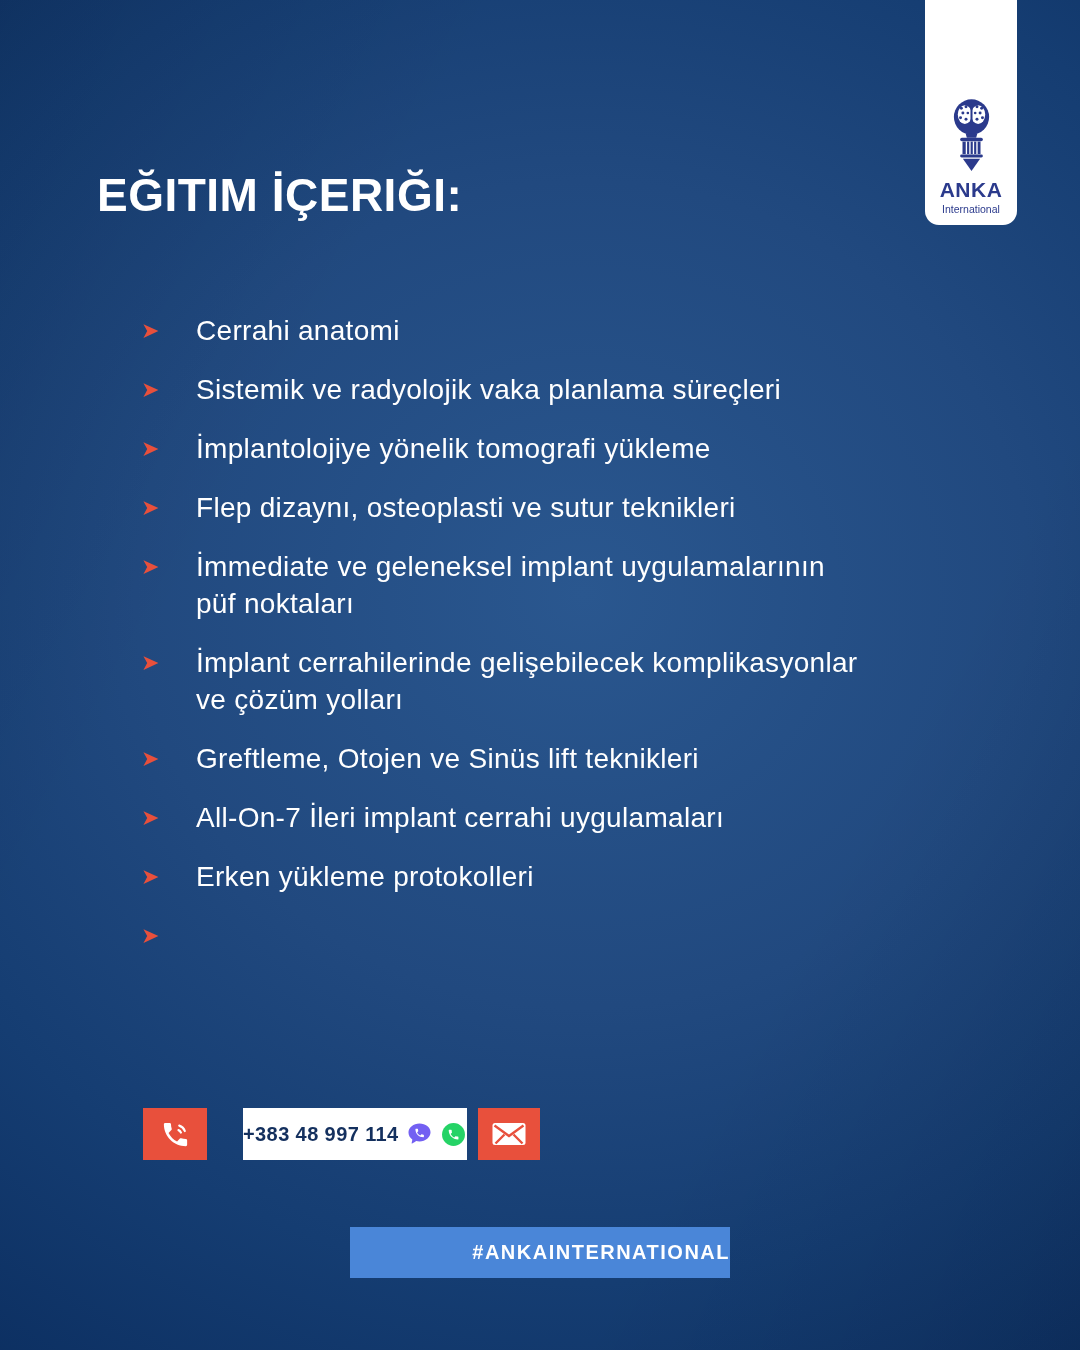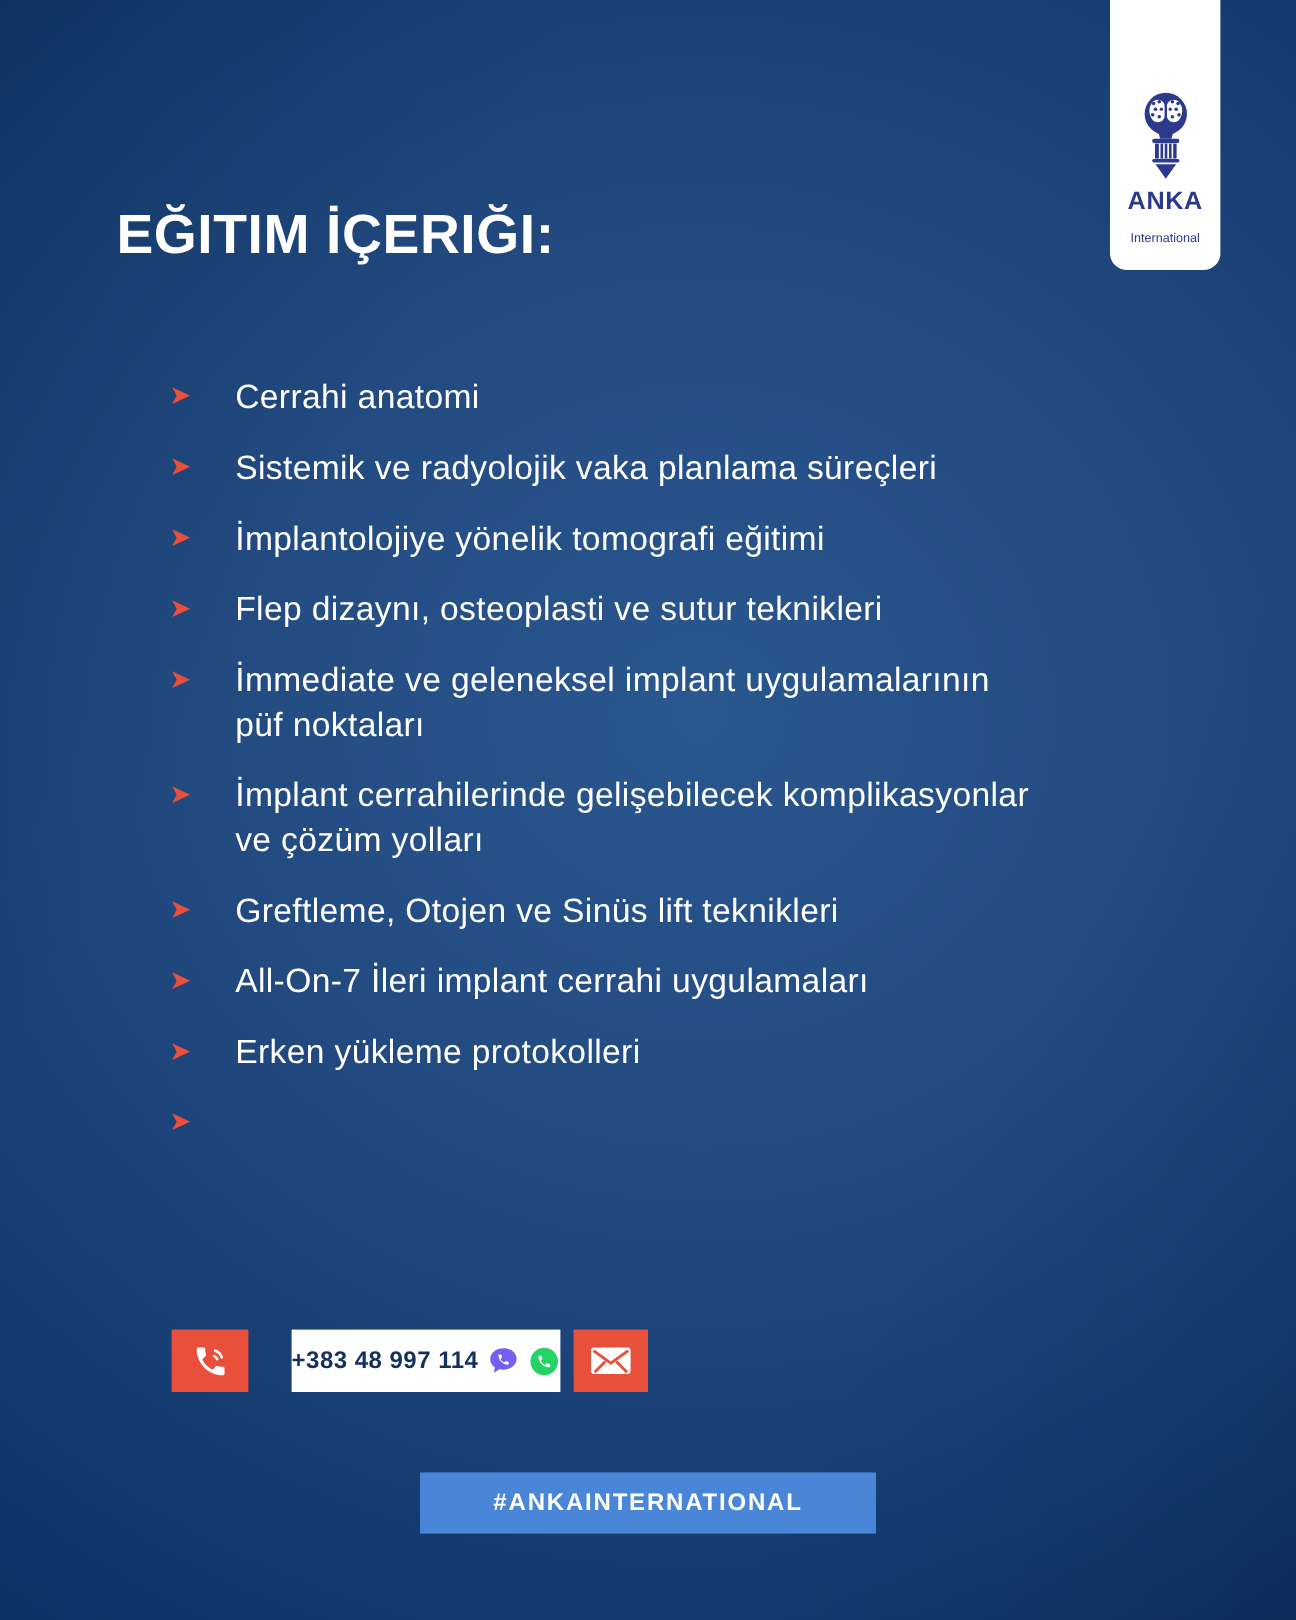--- a/index.html
+++ b/index.html
@@ -13,25 +13,25 @@
     background:linear-gradient(118deg, rgba(0,0,10,0.10) 0%, rgba(0,0,0,0) 28%, rgba(0,0,0,0) 72%, rgba(0,0,10,0.12) 100%);
   }
   .page-title{
     position:absolute;left:97px;top:168px;margin:0;
     font-size:46px;font-weight:800;color:#ffffff;letter-spacing:0.5px;
   }
   
   .logo-card{
     position:absolute;top:0;right:63px;width:92px;height:225px;background:#ffffff;
     border-radius:0 0 14px 14px;display:flex;flex-direction:column;align-items:center;
-    justify-content:flex-end;padding-bottom:21px;box-sizing:border-box;
+    justify-content:flex-end;padding-bottom:11px;box-sizing:border-box;
   }
   .logo-icon{width:47px;height:79px;margin-bottom:3px;}
   .logo-word{font-size:21px;font-weight:800;color:#2B3A8C;letter-spacing:0.5px;line-height:1;}
-  .logo-sub{font-size:10.5px;color:#2B3A8C;margin-top:16px;line-height:1;}
+  .logo-sub{font-size:10.5px;color:#2B3A8C;margin-top:4px;line-height:1;}
   
   .topics{
     position:absolute;left:141px;top:312px;right:55px;
     list-style:none;margin:0;padding:0;display:flex;flex-direction:column;gap:22px;
   }
   .topic{display:flex;align-items:flex-start;}
   .bullet{
     flex:0 0 55px;font-size:22px;color:#E8503C;line-height:37px;
     font-family:"DejaVu Sans", sans-serif;
   }
@@ -46,21 +46,21 @@
   .icon-box{background:#E8503C;display:flex;align-items:center;justify-content:center;flex:0 0 auto;height:52px;}
   .icon-box.phone{width:64px;}
   .icon-box.mail{width:62px;}
   .contact-white{background:#ffffff;flex:1;display:flex;align-items:center;justify-content:center;gap:7px;height:52px;}
   .contact-text{font-size:20px;font-weight:bold;color:#14305E;letter-spacing:0.4px;white-space:nowrap;}
   .contact-email .contact-text{letter-spacing:0.8px;}
   .msg-icon{display:inline-flex;}
   
   .hashtag-bar{
     position:absolute;left:350px;top:1227px;width:380px;height:51px;background:#4A86D8;
-    display:flex;align-items:center;justify-content:center;
+    display:flex;align-items:center;justify-content:flex-end;
   }
   .hashtag-text{color:#ffffff;font-weight:bold;font-size:20px;letter-spacing:1.5px;}
 </style>
 </head>
 <body>
 
 <div class="canvas">
 
   <h1 class="page-title">EĞITIM İÇERIĞI:</h1>
 
@@ -99,21 +99,21 @@
       <span class="topic-text">Cerrahi anatomi</span>
     </li>
 
     <li class="topic">
       <span class="bullet">➤</span>
       <span class="topic-text">Sistemik ve radyolojik vaka planlama süreçleri</span>
     </li>
 
     <li class="topic">
       <span class="bullet">➤</span>
-      <span class="topic-text">İmplantolojiye yönelik tomografi eğitimi</span>
+      <span class="topic-text">İmplantolojiye yönelik tomografi yükleme</span>
     </li>
 
     <li class="topic">
       <span class="bullet">➤</span>
       <span class="topic-text">Flep dizaynı, osteoplasti ve sutur teknikleri</span>
     </li>
 
     <li class="topic">
       <span class="bullet">➤</span>
       <span class="topic-text">İmmediate ve geleneksel implant uygulamalarının

